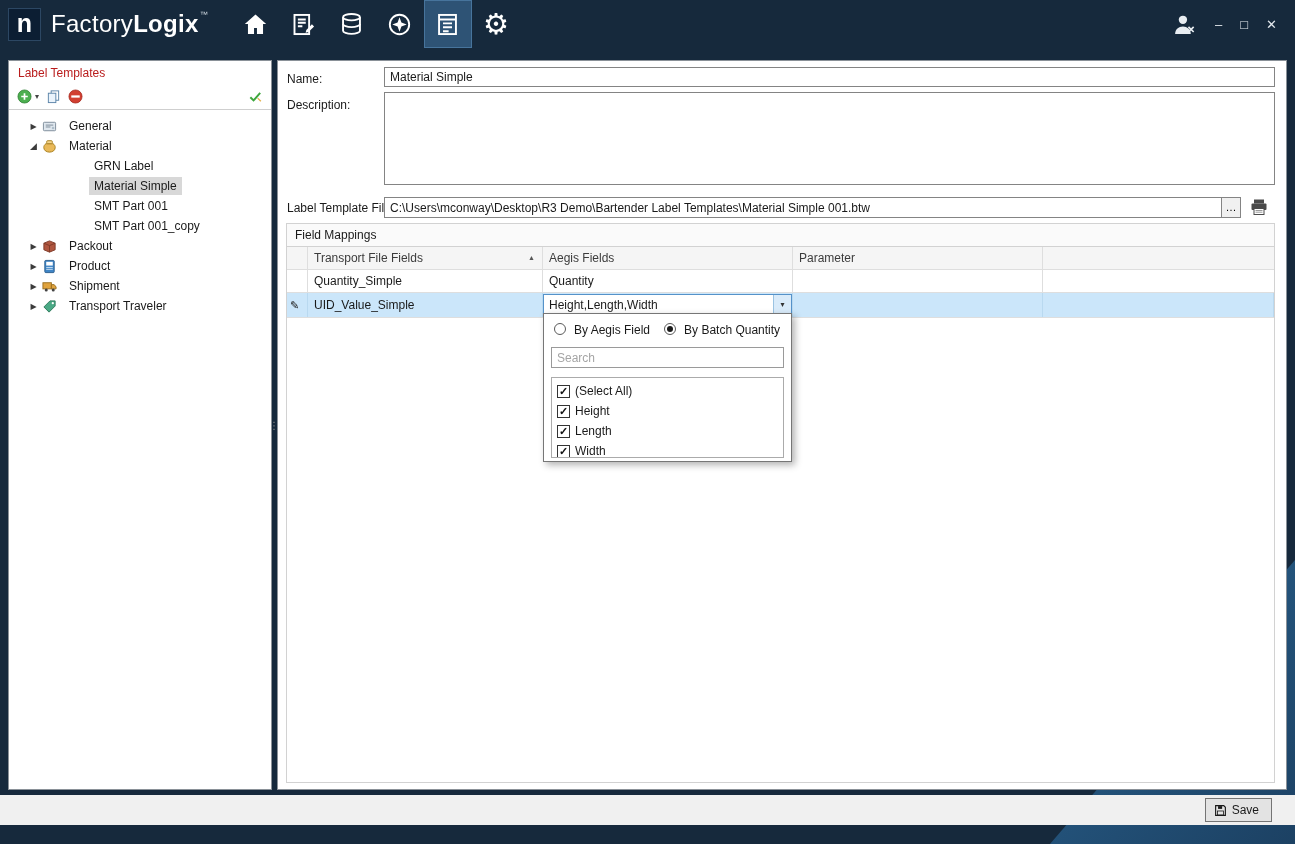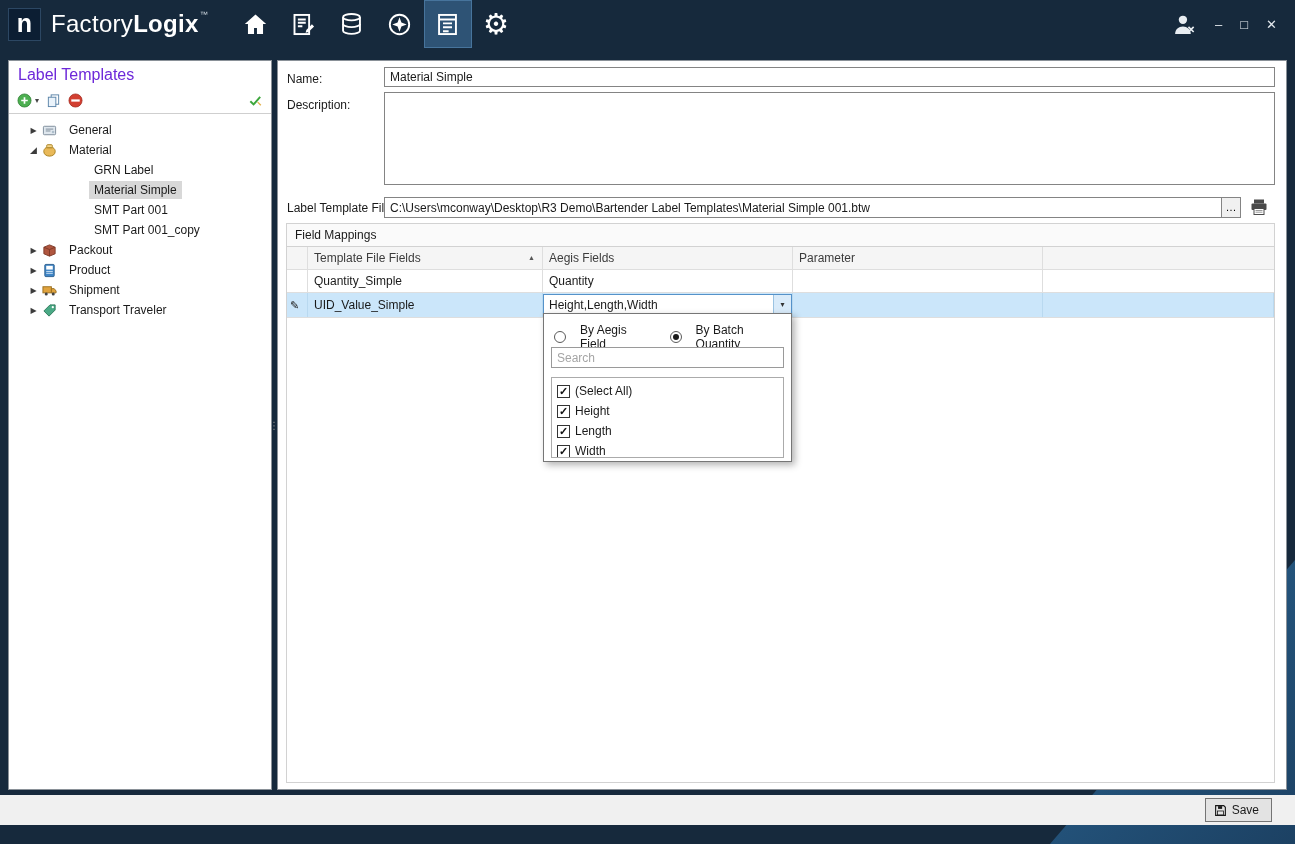--- a/index.html
+++ b/index.html
@@ -34,21 +34,21 @@
   .user svg{width:25px;height:23px;}
   .wc{font-size:13px;cursor:pointer;line-height:1;}
 
   
   .splitter{position:absolute;left:271px;top:60px;width:6px;height:730px;z-index:3;
     display:flex;align-items:center;justify-content:center;color:#8d8d8d;font-size:10px;cursor:col-resize;}
 
   
   .sidebar{position:absolute;left:8px;top:60px;width:264px;height:730px;background:#fff;
     border:1px solid #8a9198;box-sizing:border-box;z-index:2;}
-  .sb-title{font-size:16px;color:#6d28d9;padding:5px 9px 3px;}
+  .sb-title{font-size:12px;color:#b91c1c;padding:5px 9px 3px;}
   .sb-toolbar{height:26px;display:flex;align-items:center;gap:7px;padding:0 8px;border-bottom:1px solid #cfcfcf;}
   .tb-btn{display:flex;cursor:pointer;}
   .tb-btn svg{width:15px;height:15px;display:block;}
   .tb-caret{font-size:8px;color:#444;margin-left:-4px;cursor:pointer;}
   .tb-spacer{flex:1;}
   .tree{padding-top:6px;font-size:12px;color:#1a1a1a;}
   .titem{height:20px;display:flex;align-items:center;cursor:pointer;white-space:nowrap;}
   .titem .exp{width:11px;font-size:8px;color:#3c3c3c;margin-left:19px;text-align:center;}
   .titem .exp.expanded{font-size:9px;}
   .titem .ticon{width:16px;height:15px;margin:0 6px 0 3px;display:inline-flex;}
@@ -95,21 +95,21 @@
   .combo{height:22px;margin-top:1px;background:#fff;border:1px solid #5592c9;display:flex;
     align-items:stretch;box-sizing:border-box;cursor:pointer;}
   .combo-text{flex:1;padding:0 5px;line-height:20px;overflow:hidden;white-space:nowrap;}
   .combo-btn{width:17px;border-left:1px solid #9bc3e2;background:#d9ebfa;display:flex;
     align-items:center;justify-content:center;font-size:8px;color:#333;cursor:pointer;}
 
   
   .popup{position:absolute;left:256px;top:89px;width:249px;height:149px;background:#fff;
     border:1px solid #767676;box-shadow:3px 3px 7px rgba(0,0,0,.3);z-index:10;box-sizing:border-box;font-size:12px;}
   .radios{display:flex;gap:14px;padding:9px 0 0 10px;align-items:center;}
-  .radios label{display:flex;align-items:center;gap:14px;cursor:pointer;}
+  .radios label{display:flex;gap:8px;cursor:pointer;}
   .radio{width:12px;height:12px;border:1px solid #5a5a5a;border-radius:50%;box-sizing:border-box;
     position:relative;background:#fff;flex:none;}
   .radio.checked::after{content:"";position:absolute;inset:2px;background:#1a1a1a;border-radius:50%;}
   .dd-search{position:absolute;left:7px;top:33px;width:233px;height:21px;border:1px solid #9a9a9a;
     box-sizing:border-box;font-size:12px;padding:0 5px;font-family:inherit;}
   .dd-search::placeholder{color:#a5a5a5;}
   .dd-list{position:absolute;left:7px;top:63px;right:7px;bottom:3px;border:1px solid #ababab;
     padding:3px 5px;box-sizing:border-box;overflow:hidden;}
   .dd-item{display:flex;align-items:center;gap:5px;height:20px;cursor:pointer;}
   .cb{width:13px;height:13px;border:1px solid #333;box-sizing:border-box;background:#fff;
@@ -327,21 +327,21 @@
         <path d="M5.5 11.5h7M5.5 13.2h7" stroke="#9a9a9a"></path>
       </svg>
   </span>
 
   <section class="group">
     <div class="g-title">Field Mappings</div>
 
     <div class="row grid-head">
       <div class="cell c0"></div>
       <div class="cell c1">
-        <span>Template File Fields</span>
+        <span>Transport File Fields</span>
         <span class="sort">▲</span>
       </div>
       <div class="cell c2">Aegis Fields</div>
       <div class="cell c3">Parameter</div>
       <div class="cell c4"></div>
     </div>
 
     <div class="row">
       <div class="cell c0"></div>
       <div class="cell c1">

